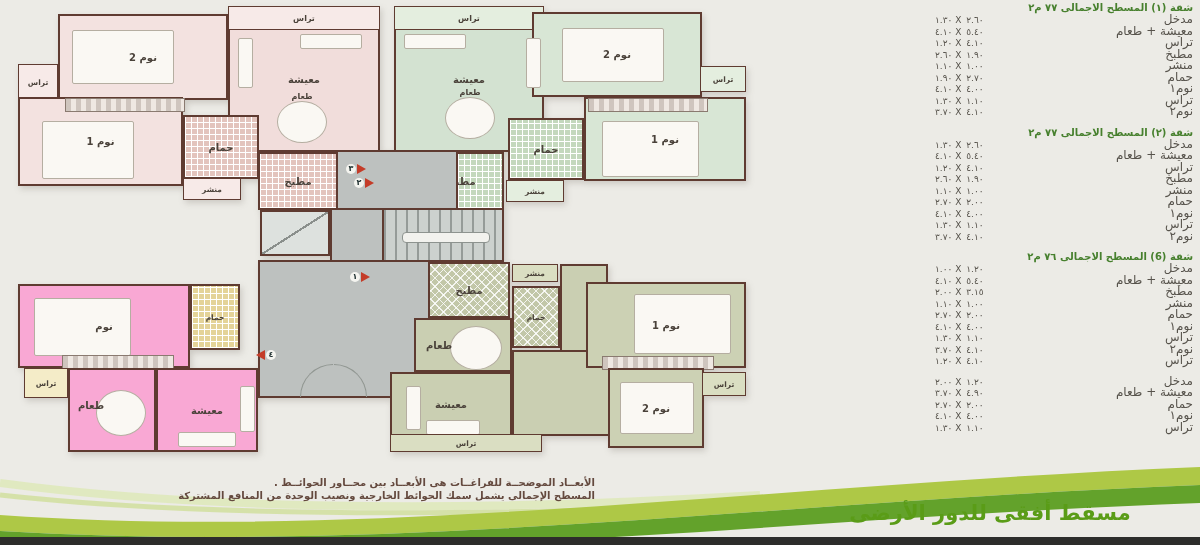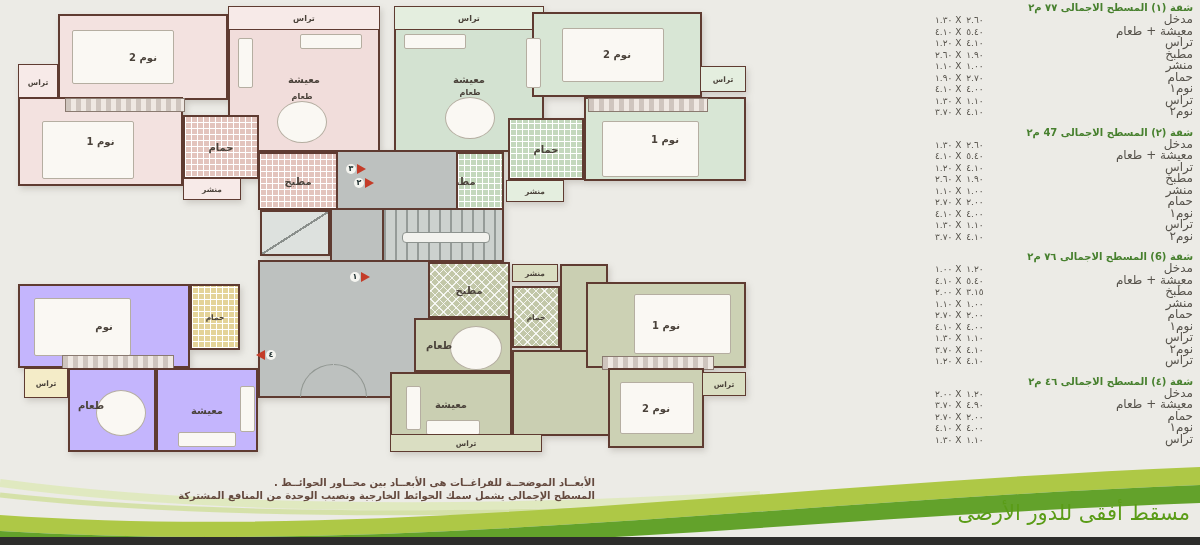--- a/index.html
+++ b/index.html
@@ -7,21 +7,21 @@
        background:#ecebe6;font-family:"DejaVu Sans",sans-serif;}
   .plan{position:absolute;inset:0;filter:drop-shadow(2px 3px 3px rgba(60,50,40,.18));}
   .room{position:absolute;border:2px solid #5f3b31;box-sizing:border-box;
         display:flex;align-items:center;justify-content:center;}
   .room .rlabel{font-size:10px;font-weight:bold;color:#4a423a;direction:rtl;white-space:nowrap;}
   .room.sm .rlabel{font-size:7.5px;}
   .room.thin{border-width:1.5px;}
   .apt1{background:#f1dddb;} .apt1b{background:#f3e2e0;} .apt1t{background:#f7eae8;}
   .apt2{background:#d3e2d1;} .apt2b{background:#d8e6d5;} .apt2t{background:#e4eedf;}
   .apt3{background:#cacfb2;} .apt3b{background:#ccd1b4;} .apt3t{background:#dadec2;}
-  .apt4{background:#c4b5fd;} .apt4t{background:#f4ecc8;}
+  .apt4{background:#f9a8d4;} .apt4t{background:#f4ecc8;}
   .core{background:#bdc1bf;}
   .tile-red{background-color:#e3c4bd;background-image:
      repeating-linear-gradient(0deg,#fff 0 1px,transparent 1px 6px),
      repeating-linear-gradient(90deg,#fff 0 1px,transparent 1px 6px);}
   .tile-green{background-color:#c4d8bd;background-image:
      repeating-linear-gradient(0deg,#fff 0 1px,transparent 1px 6px),
      repeating-linear-gradient(90deg,#fff 0 1px,transparent 1px 6px);}
   .tile-olive{background-color:#c2c7a8;background-image:
      repeating-linear-gradient(45deg,rgba(255,255,255,.8) 0 1px,transparent 1px 6px),
      repeating-linear-gradient(-45deg,rgba(255,255,255,.8) 0 1px,transparent 1px 6px);}
@@ -51,22 +51,22 @@
   .dzone .rlabel{font-size:8px;font-weight:bold;color:#4a423a;}
   .tables-panel{position:absolute;left:935px;top:2px;width:258px;direction:rtl;}
   .apt-table{margin-bottom:9px;}
   .apt-title{margin:0 0 1px 0;font-size:10px;font-weight:bold;color:#47802e;direction:rtl;}
   .trow{display:flex;justify-content:space-between;align-items:baseline;
         line-height:11.5px;height:11.5px;}
   .rname{font-size:12px;color:#57534c;}
   .rdims{font-size:9px;color:#57534c;direction:ltr;letter-spacing:1px;}
   .notes{position:absolute;left:175px;top:476px;width:420px;direction:rtl;text-align:right;
          font-size:10px;font-weight:bold;color:#64493e;line-height:13px;z-index:4;}
-  .footer-title{position:absolute;left:790px;top:501px;width:400px;text-align:right;direction:rtl;
-         font-size:21px;font-weight:normal;color:#5a9c17;z-index:4;}
+  .footer-title{position:absolute;left:790px;top:501px;width:400px;text-align:center;direction:rtl;
+         font-size:21px;font-weight:bold;color:#5a9c17;z-index:4;}
   .footer-svg{position:absolute;left:0;top:455px;z-index:1;}
 </style>
 </head>
 <body>
 
 <div class="plan">
 
   <div class="room apt1" style="left:228px;top:6px;width:152px;height:146px;">
     <span class="rlabel">معيشة</span>
   </div>
@@ -266,21 +266,21 @@
           <span class="rdims">١.٣٠ X ١.١٠</span>
         </div>
 
         <div class="trow">
           <span class="rname">نوم٢</span>
           <span class="rdims">٣.٧٠ X ٤.١٠</span>
         </div>
       </div>
   </section>
   <section class="apt-table">
-    <h3 class="apt-title">شقة (٢) المسطح الاجمالى 47 م٢</h3>
+    <h3 class="apt-title">شقة (٢) المسطح الاجمالى ٧٧ م٢</h3>
     <div>
 
         <div class="trow">
           <span class="rname">مدخل</span>
           <span class="rdims">١.٣٠ X ٢.٦٠</span>
         </div>
 
         <div class="trow">
           <span class="rname">معيشة + طعام</span>
           <span class="rdims">٤.١٠ X ٥.٤٠</span>
@@ -366,21 +366,20 @@
           <span class="rdims">٣.٧٠ X ٤.١٠</span>
         </div>
 
         <div class="trow">
           <span class="rname">تراس</span>
           <span class="rdims">١.٢٠ X ٤.١٠</span>
         </div>
       </div>
   </section>
   <section class="apt-table">
-    <h3 class="apt-title">شقة (٤) المسطح الاجمالى ٤٦ م٢</h3>
     <div>
 
         <div class="trow">
           <span class="rname">مدخل</span>
           <span class="rdims">٢.٠٠ X ١.٢٠</span>
         </div>
 
         <div class="trow">
           <span class="rname">معيشة + طعام</span>
           <span class="rdims">٣.٧٠ X ٤.٩٠</span>

